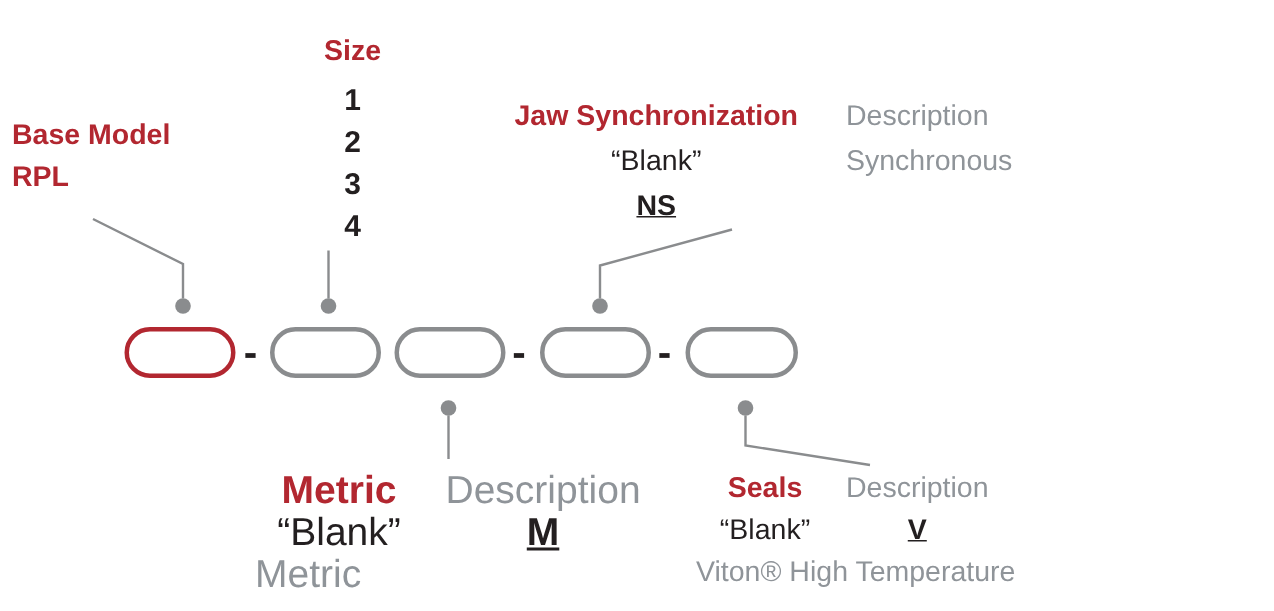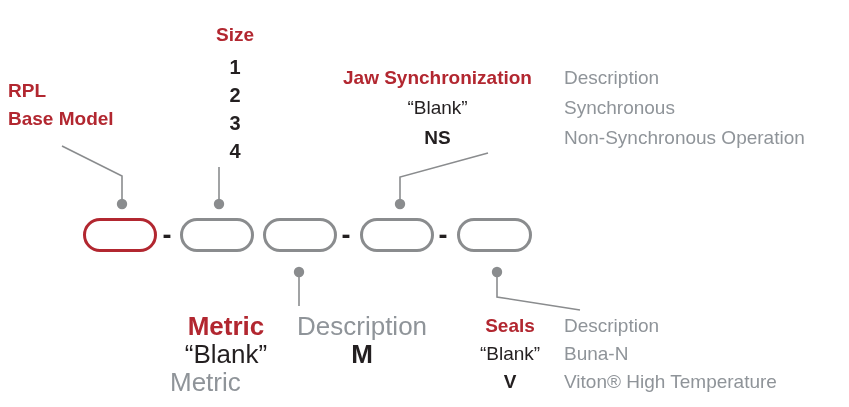--- a/index.html
+++ b/index.html
@@ -20,21 +20,21 @@
 
   .size-col{left:204px;top:21px;width:62px;text-align:center;font-size:19px;line-height:28px;}
   .size-col .digit{font-size:20px;font-weight:700;color:var(--text-black);}
   .size-col .hdr{margin-bottom:4px;}
 
   .grid2{display:grid;}
   .grid2 > div{white-space:nowrap;}
   .grid2 .c1{text-align:center;}
   .grid2 .c2{text-align:left;color:var(--text-gray);}
   .code-blank{color:var(--text-black);font-weight:400;}
-  .code-val{color:var(--text-black);font-weight:700;}
+  .code-val{color:var(--text-black);font-weight:700;text-decoration:underline;}
 
   .jaw{left:305px;top:63px;font-size:19px;line-height:30px;grid-template-columns:205px auto;column-gap:24px;margin-left:30px;}
   .metric{left:170px;top:312px;font-size:26px;line-height:28px;grid-template-columns:112px auto;column-gap:15px;}
   .seals{left:464px;top:312px;font-size:19px;line-height:28px;grid-template-columns:92px auto;column-gap:8px;}
 
   
   .pill{position:absolute;top:218px;height:34px;box-sizing:border-box;border:3px solid var(--line-gray);border-radius:18px;background:#fff;}
   .pill.red-pill{border-color:var(--accent-red);}
   .p1{left:83px;width:74px;}
   .p2{left:180px;width:74px;}
@@ -64,39 +64,38 @@
     <line class="ln" x1="299" y1="277" x2="299" y2="306"></line>
     <polyline class="ln" points="497,277 497,297 580,310"></polyline>
     <circle class="dot" cx="122" cy="204" r="5.2"></circle>
     <circle class="dot" cx="219" cy="204" r="5.2"></circle>
     <circle class="dot" cx="400" cy="204" r="5.2"></circle>
     <circle class="dot" cx="299" cy="272" r="5.2"></circle>
     <circle class="dot" cx="497" cy="272" r="5.2"></circle>
   </svg>
 
   <div class="block base-model">
+    <div class="red">Base Model</div>
     <div class="red">RPL</div>
-    <div class="red">Base Model</div>
   </div>
 
   <div class="block size-col">
     <div class="red hdr">Size</div>
     <div class="digit">1</div>
     <div class="digit">2</div>
     <div class="digit">3</div>
     <div class="digit">4</div>
   </div>
 
   <div class="block grid2 jaw">
     <div class="c1 red">Jaw Synchronization</div>
     <div class="c2">Description</div>
     <div class="c1 code-blank">“Blank”</div>
     <div class="c2">Synchronous</div>
     <div class="c1 code-val">NS</div>
-    <div class="c2">Non-Synchronous Operation</div>
   </div>
 
   <div class="pill red-pill p1"></div>
   <span class="dash d1">-</span>
   <div class="pill p2"></div>
   <div class="pill p3"></div>
   <span class="dash d2">-</span>
   <div class="pill p4"></div>
   <span class="dash d3">-</span>
   <div class="pill p5"></div>
@@ -106,18 +105,17 @@
     <div class="c2">Description</div>
     <div class="c1 code-blank">“Blank”</div>
     <div class="c1 code-val">M</div>
     <div class="c2">Metric</div>
   </div>
 
   <div class="block grid2 seals">
     <div class="c1 red">Seals</div>
     <div class="c2">Description</div>
     <div class="c1 code-blank">“Blank”</div>
-    <div class="c2">Buna-N</div>
     <div class="c1 code-val">V</div>
     <div class="c2">Viton® High Temperature</div>
   </div>
 
 </div>
 
 </body></html>

